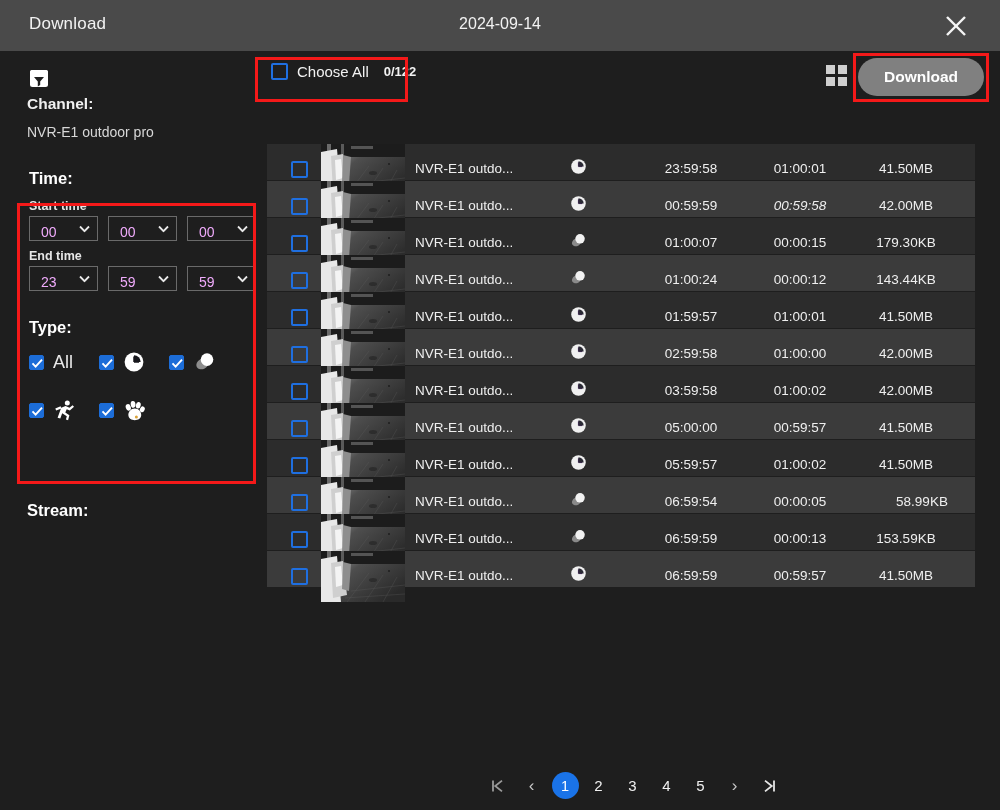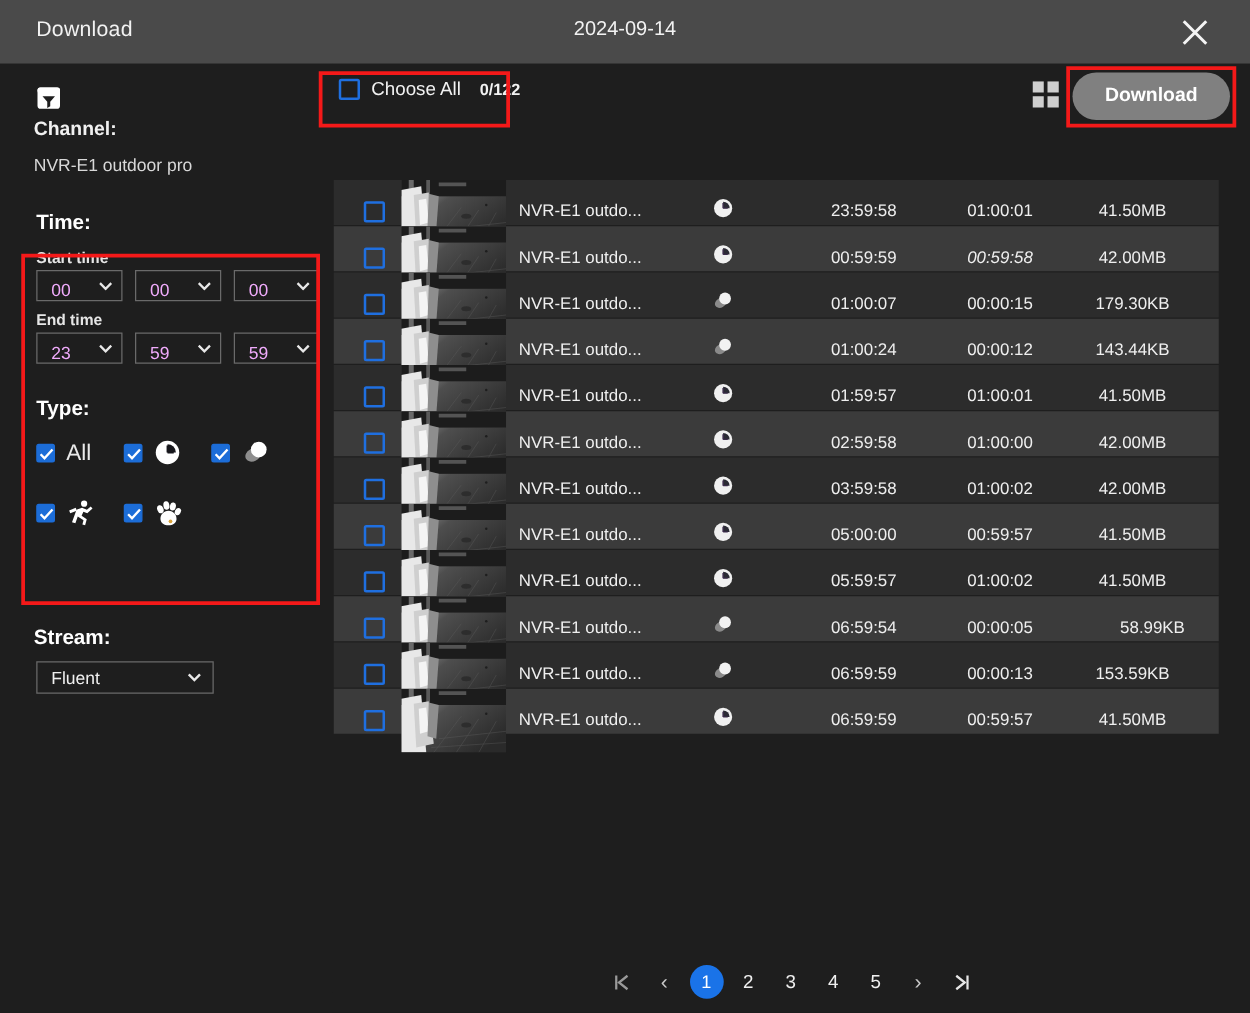--- a/index.html
+++ b/index.html
@@ -388,28 +388,20 @@
             <ellipse cx="19.3" cy="10.3" rx="2.3" ry="3" fill="#ffffff" transform="rotate(28 19.3 10.3)"></ellipse>
             <path d="M11.8 9.6 C15.8 9.6 18.6 13.2 18.2 16.6 C17.9 19.6 15.2 21.2 11.8 21.2 C8.4 21.2 5.7 19.6 5.4 16.6 C5 13.2 7.8 9.6 11.8 9.6 Z" fill="#ffffff"></path>
             <circle cx="13.4" cy="18" r="1.5" fill="#d9a33a"></circle>
           </svg>
         </span>
       </div>
 
     </div>
 
     <div class="stream-label">Stream:</div>
-    <div class="stream-sel">
-      <span>Fluent</span>
-      <span class="chev">
-          <svg width="11" height="7" viewBox="0 0 11 7">
-            <path d="M1 1 L5.5 5.6 L10 1" fill="none" stroke="#e8e8e8" stroke-width="1.9"></path>
-          </svg>
-        </span>
-    </div>
   </div>
 
   <div class="main">
 
     <div class="toolbar">
       <div class="chooseall">
         <span class="cbx-lg"></span>
         <span class="chooseall-label">Choose All</span>
         <span class="chooseall-count">0/122</span>
       </div>

